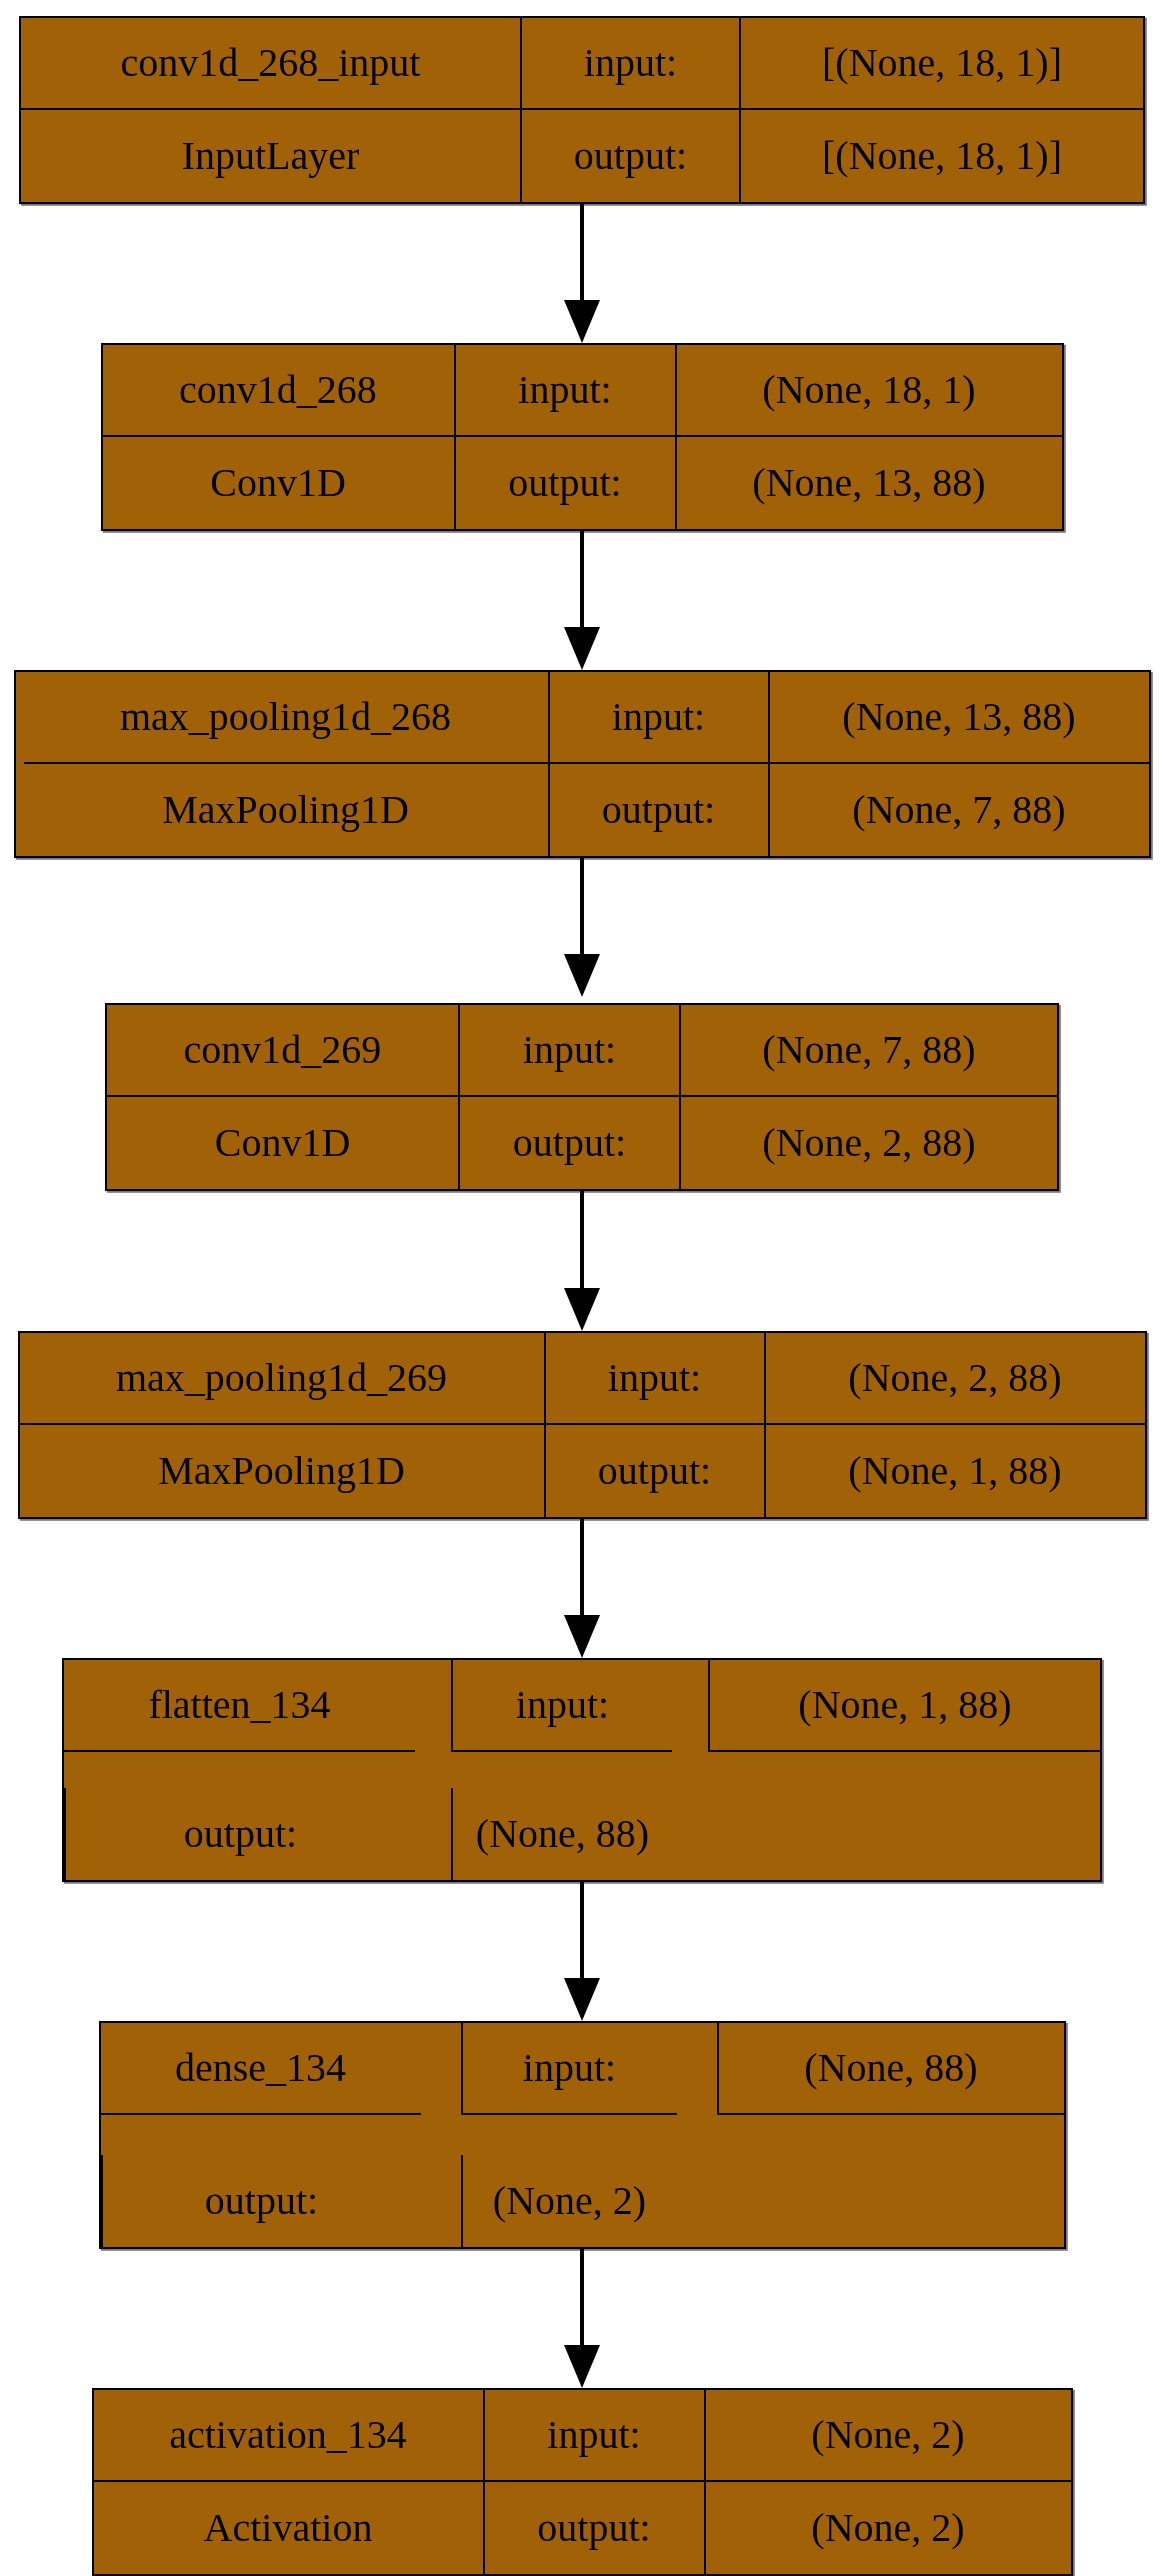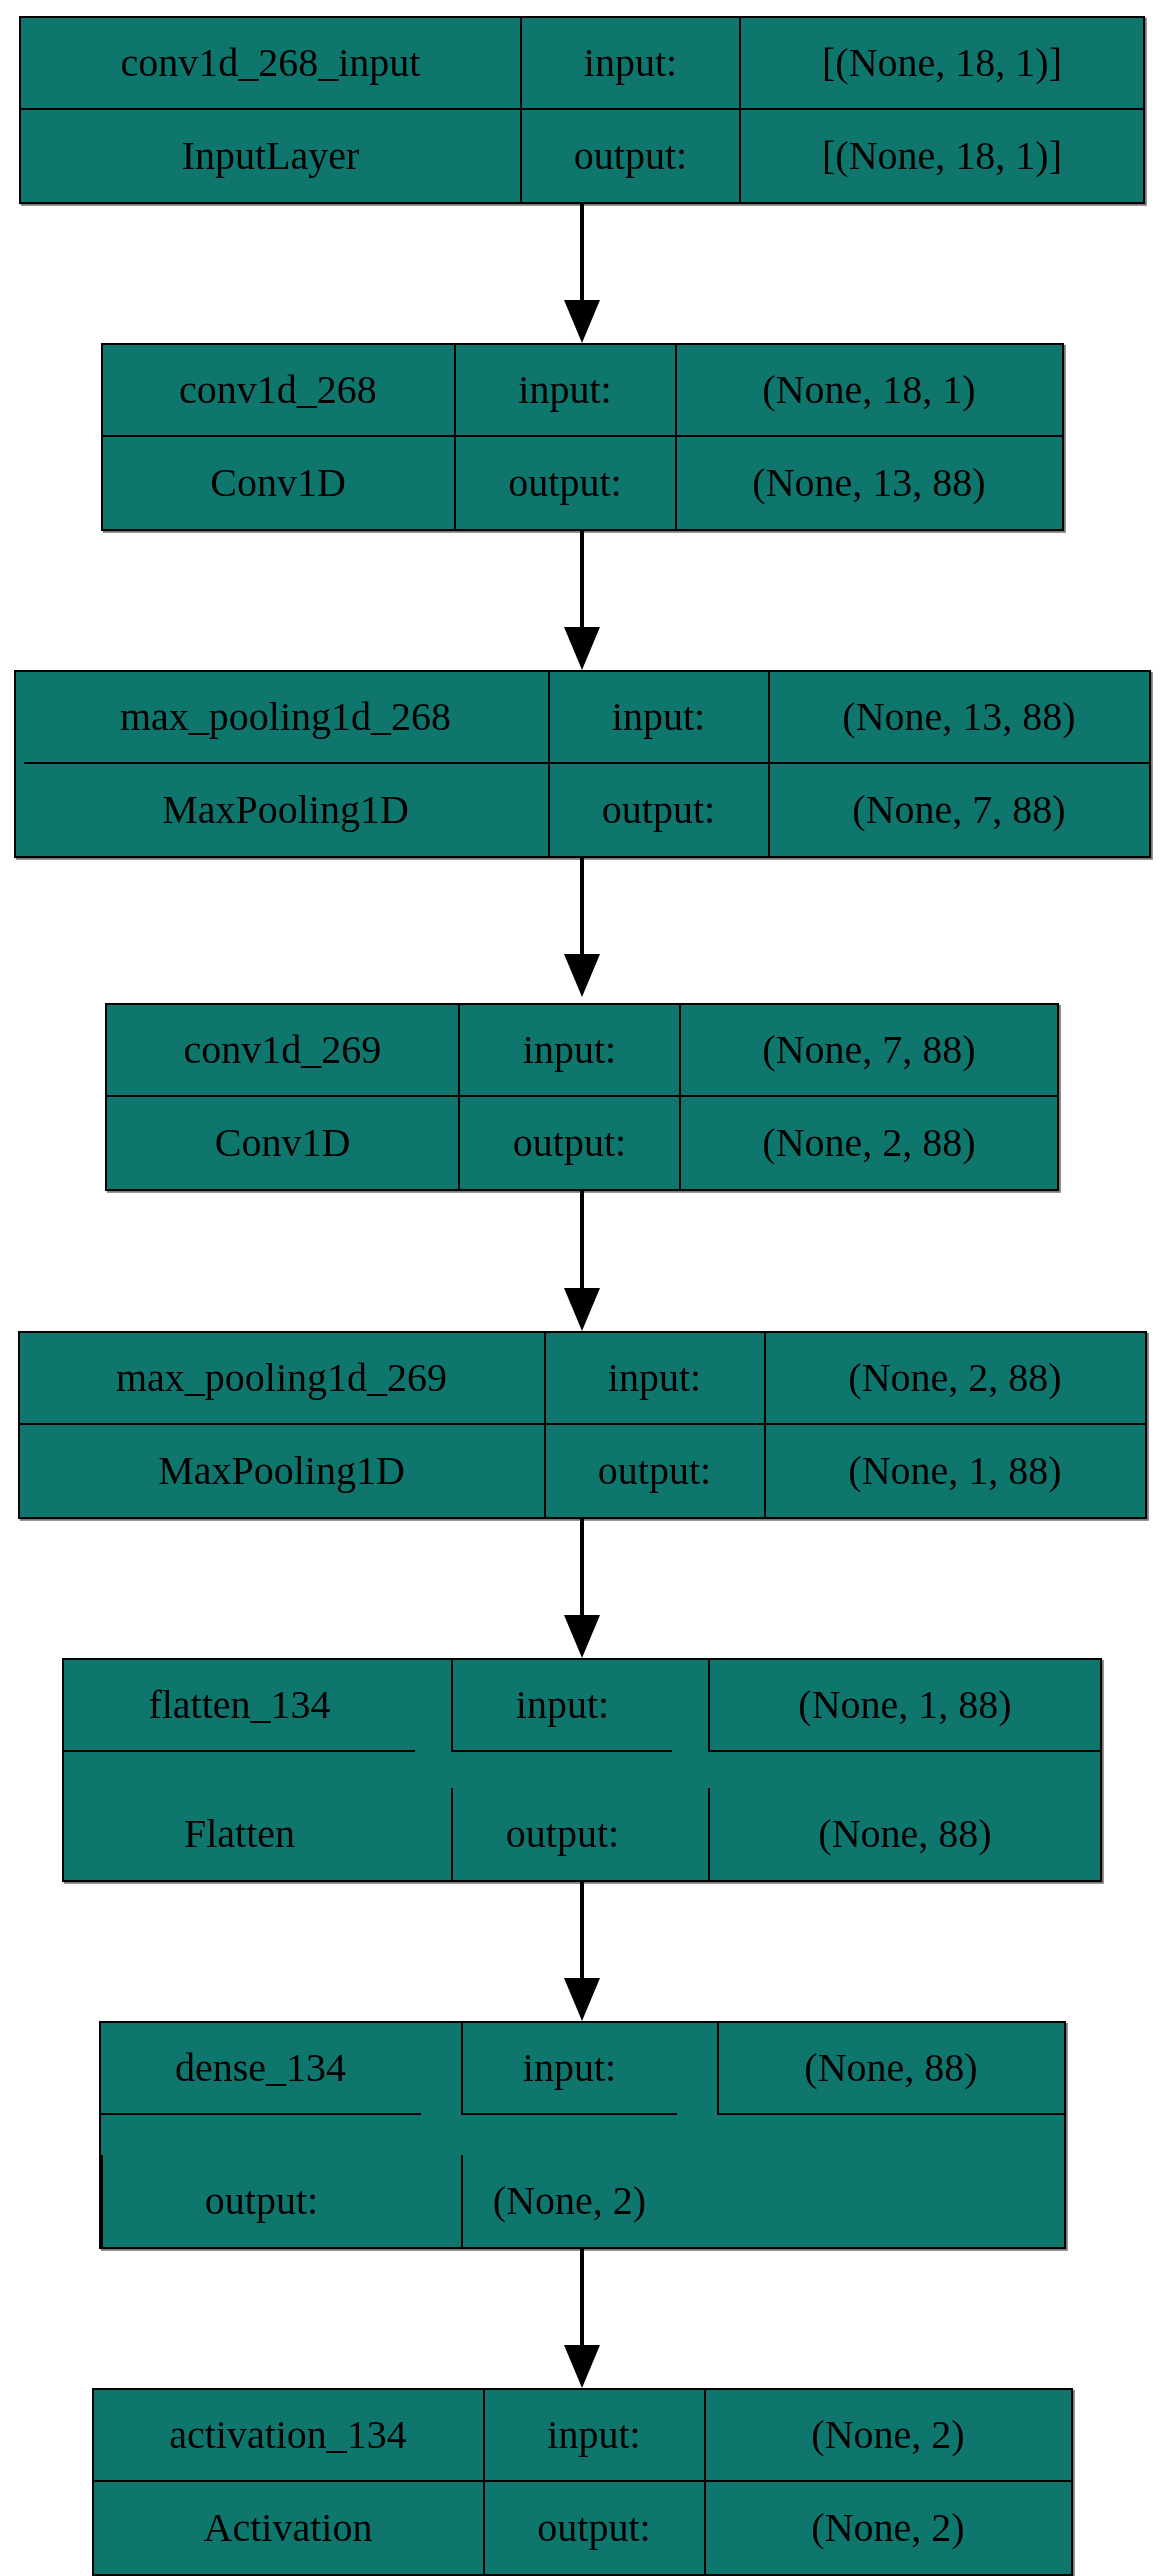--- a/index.html
+++ b/index.html
@@ -11,21 +11,21 @@
     overflow: hidden;
   }
   .canvas {
     width: 1164px; height: 2576px;
     display: flex; flex-direction: column; align-items: center;
     padding-top: 16px;
   }
   .node {
     display: grid;
     border: 2.7px solid #000;
-    background: #0f766e;
+    background: #a16207;
     box-shadow: 1.8px 1.8px 0 #7a7a7a;
   }
   .cell {
     display: flex; align-items: center; justify-content: center;
     height: 92px;
     font-size: 40px;
     line-height: 1;
     padding: 0 14.4px;
     white-space: nowrap;
   }
@@ -128,21 +128,20 @@
 
   <div class="connector">
     <div class="line"></div>
     <div class="head"></div>
   </div>
 
   <div class="node node-5">
     <div class="cell c1 r1">flatten_134</div>
     <div class="cell c2 r1">input:</div>
     <div class="cell c3 r1">(None, 1, 88)</div>
-    <div class="cell c1 r2">Flatten</div>
     <div class="cell c2 r2">output:</div>
     <div class="cell c3 r2">(None, 88)</div>
   </div>
 
   <div class="connector">
     <div class="line"></div>
     <div class="head"></div>
   </div>
 
   <div class="node node-6">

